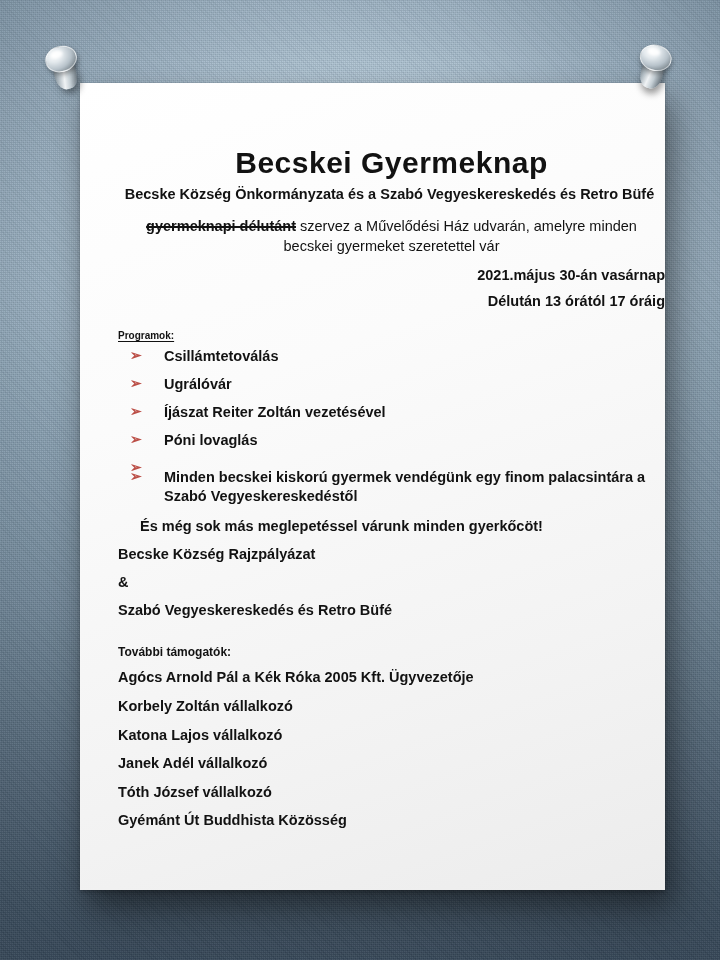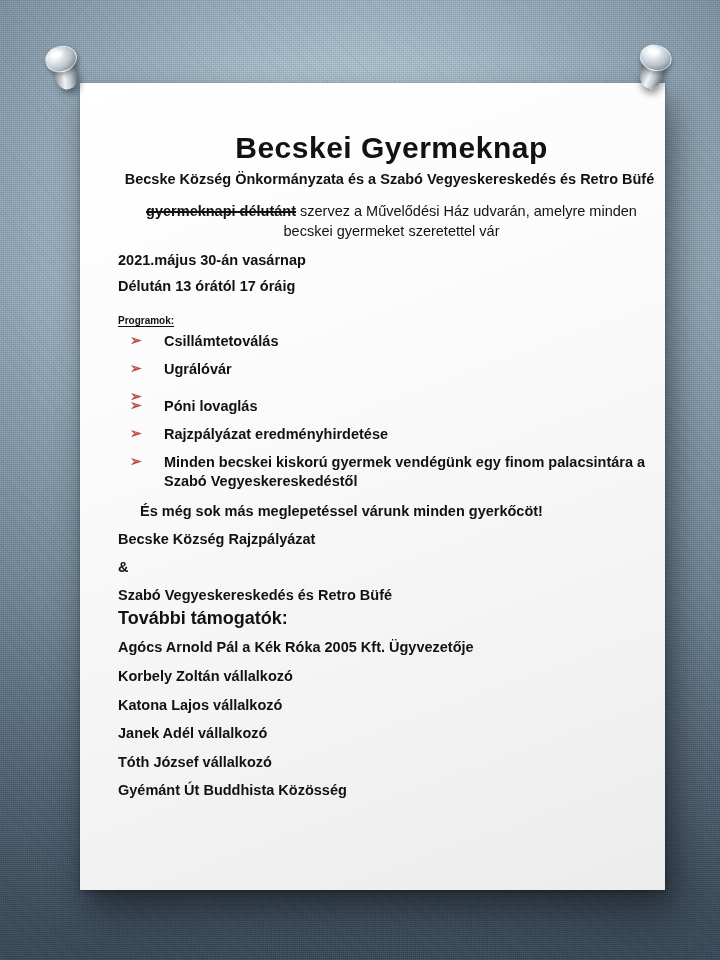--- a/index.html
+++ b/index.html
@@ -53,21 +53,21 @@
     background: linear-gradient(160deg, #ffffff 0%, #fbfbfb 35%, #f3f3f3 72%, #ececec 100%);
     box-shadow:
       0 2px 4px rgba(0,0,0,0.22),
       6px 14px 26px rgba(0,0,0,0.34),
       14px 30px 44px rgba(0,0,0,0.22);
     z-index: 3;
     overflow: hidden;
   }
   .paper-inner {
     position: absolute;
-    left: 0; top: 1px;
+    left: 0; top: 16px;
     width: 623px;
     height: 807px;
     padding: 0 38px;
     box-sizing: border-box;
   }
 
   
   .pin {
     position: absolute;
     z-index: 6;
@@ -136,21 +136,21 @@
     margin: 0 0 8px 0;
     padding: 0 2px;
   }
   .intro .strike {
     font-weight: 700;
     text-decoration: line-through;
     text-decoration-thickness: 1.6px;
     text-align: right;
   }
   .when {
-    text-align: left;
+    text-align: right;
     font-size: 14.5px;
     font-weight: 700;
     color: #121212;
     line-height: 1.5;
     margin: 6px 0 0 0;
   }
   .when.second { margin-top: 4px; }
 
   .programs-head {
     font-size: 10px;
@@ -190,24 +190,24 @@
     color: #121212;
     line-height: 1.45;
     margin: 0;
   }
   .closing.c1 { margin-top: 2px; padding-left: 22px; }
   .closing.c2 { margin-top: 7px; }
   .closing.amp { margin-top: 7px; }
   .closing.c3 { margin-top: 7px; }
 
   .supporters-head {
-    font-size: 18px;
-    font-weight: 700;
-    color: #121212;
-    margin: 2px 0 0 0;
+    font-size: 12px;
+    font-weight: 700;
+    color: #121212;
+    margin: 24px 0 0 0;
   }
   ul.supporters {
     list-style: none;
     margin: 0;
     padding: 0;
   }
   ul.supporters li {
     font-size: 14.5px;
     font-weight: 700;
     color: #121212;
@@ -242,23 +242,23 @@
       <p class="intro"><span class="strike">gyermeknapi délutánt</span><span> szervez a Művelődési Ház udvarán, amelyre minden becskei gyermeket szeretettel vár</span></p>
 
       <p class="when">2021.május 30-án vasárnap</p>
       <p class="when second">Délután 13 órától 17 óráig</p>
 
       <div class="programs-head">Programok:</div>
 
       <ul class="programs">
         <li><span class="bullet">➢</span><span>Csillámtetoválás</span></li>
         <li><span class="bullet">➢</span><span>Ugrálóvár</span></li>
+        <li><span class="bullet">➢</span><span>Íjászat Reiter Zoltán vezetésével</span></li>
+        <li><span class="bullet">➢</span><span>Póni lovaglás</span></li>
         <li><span class="bullet">➢</span></li>
-        <li><span class="bullet">➢</span><span>Póni lovaglás</span></li>
-        <li><span class="bullet">➢</span><span>Rajzpályázat eredményhirdetése</span></li>
         <li><span class="bullet">➢</span><span>Minden becskei kiskorú gyermek vendégünk egy finom palacsintára a Szabó Vegyeskereskedéstől</span></li>
       </ul>
 
       <p class="closing c1">És még sok más meglepetéssel várunk  minden gyerkőcöt!</p>
       <p class="closing c2">Becske Község Rajzpályázat</p>
       <p class="closing amp">&amp;</p>
       <p class="closing c3">Szabó Vegyeskereskedés és Retro Büfé</p>
 
       <div class="supporters-head">További támogatók:</div>
 

